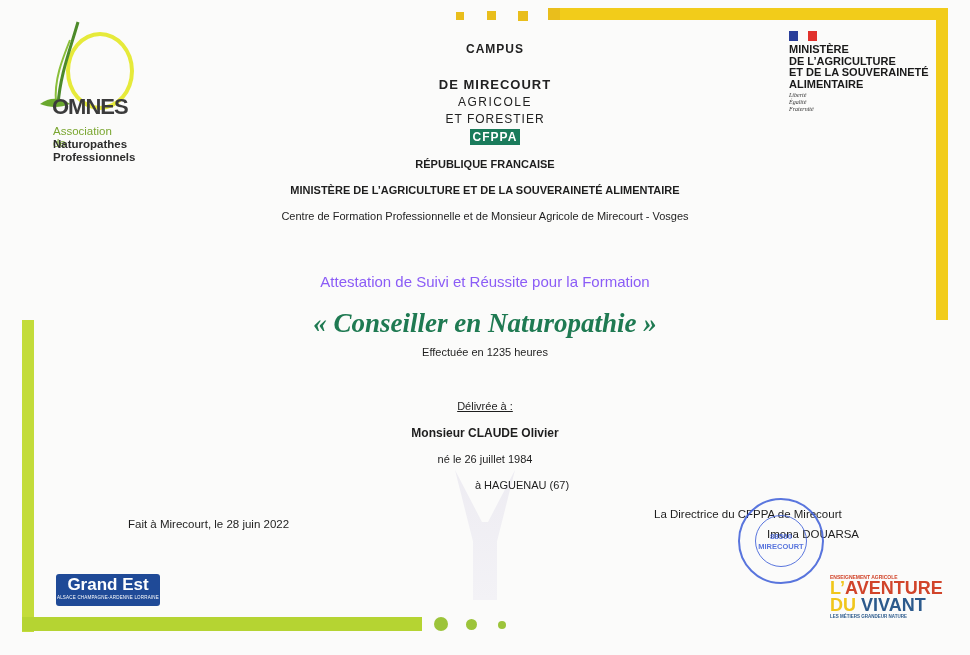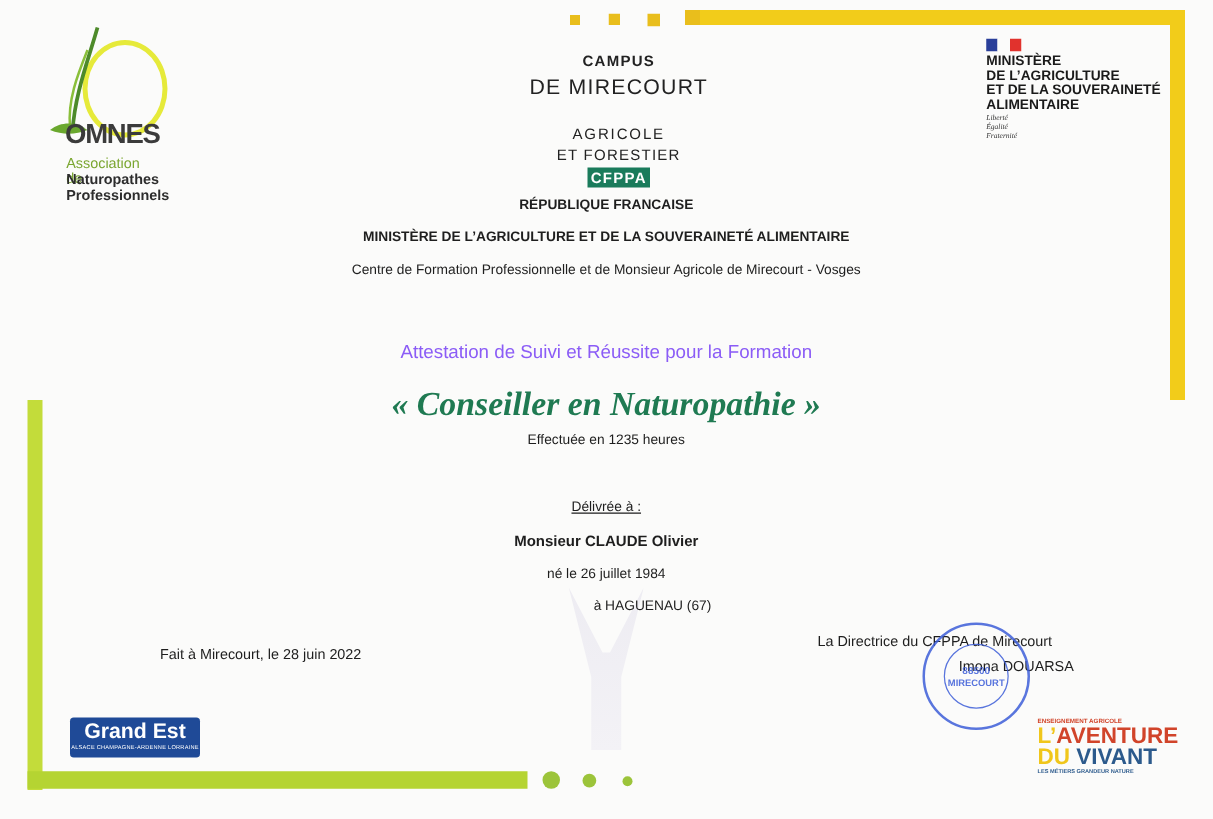--- a/index.html
+++ b/index.html
@@ -20,22 +20,22 @@
   
   .omnes-ring { left: 66px; top: 32px; width: 68px; height: 78px; border-radius: 50%;
     border: 4px solid #e6ea3a; box-sizing: border-box; }
   .omnes-word { left: 52px; top: 94px; font-size: 22px; font-weight: bold; letter-spacing: -1px; color: #3b3b3b; }
   .omnes-sub1 { left: 53px; top: 125px; font-size: 11.5px; color: #7aa630; }
   .omnes-sub2 { left: 53px; top: 138px; font-size: 11.5px; font-weight: bold; color: #2d2d2d; line-height: 13px; }
 
   
   .campus { left: 420px; top: 42px; width: 150px; text-align: center; color: #222; }
   .campus .l1 { font-size: 12px; font-weight: bold; letter-spacing: 1px; }
-  .campus .l2 { font-size: 17px; font-weight: normal; letter-spacing: 1px; margin-top: 4px; }
-  .campus .l3 { font-size: 12px; letter-spacing: 1.5px; margin-top: 20px; }
+  .campus .l2 { font-size: 13px; font-weight: bold; letter-spacing: 1px; margin-top: 21px; }
+  .campus .l3 { font-size: 12px; letter-spacing: 1.5px; margin-top: 3px; }
   .campus .l4 { font-size: 12px; letter-spacing: 1px; margin-top: 3px; }
   .cfppa { display: inline-block; background: #1a7b5b; color: #fff; font-weight: bold; font-size: 12px;
     padding: 1px 3px; margin-top: 3px; letter-spacing: 1px; }
 
   
   .flag { left: 789px; top: 31px; width: 28px; height: 10px; display: flex; }
   .flag span { flex: 1; }
   .min-logo { left: 789px; top: 44px; font-size: 11px; font-weight: bold; line-height: 11.5px; color: #1a1a1a; }
   .min-motto { left: 789px; top: 92px; font-size: 6px; font-style: italic; font-family: "Liberation Serif", serif; line-height: 7px; color: #333; }
 

